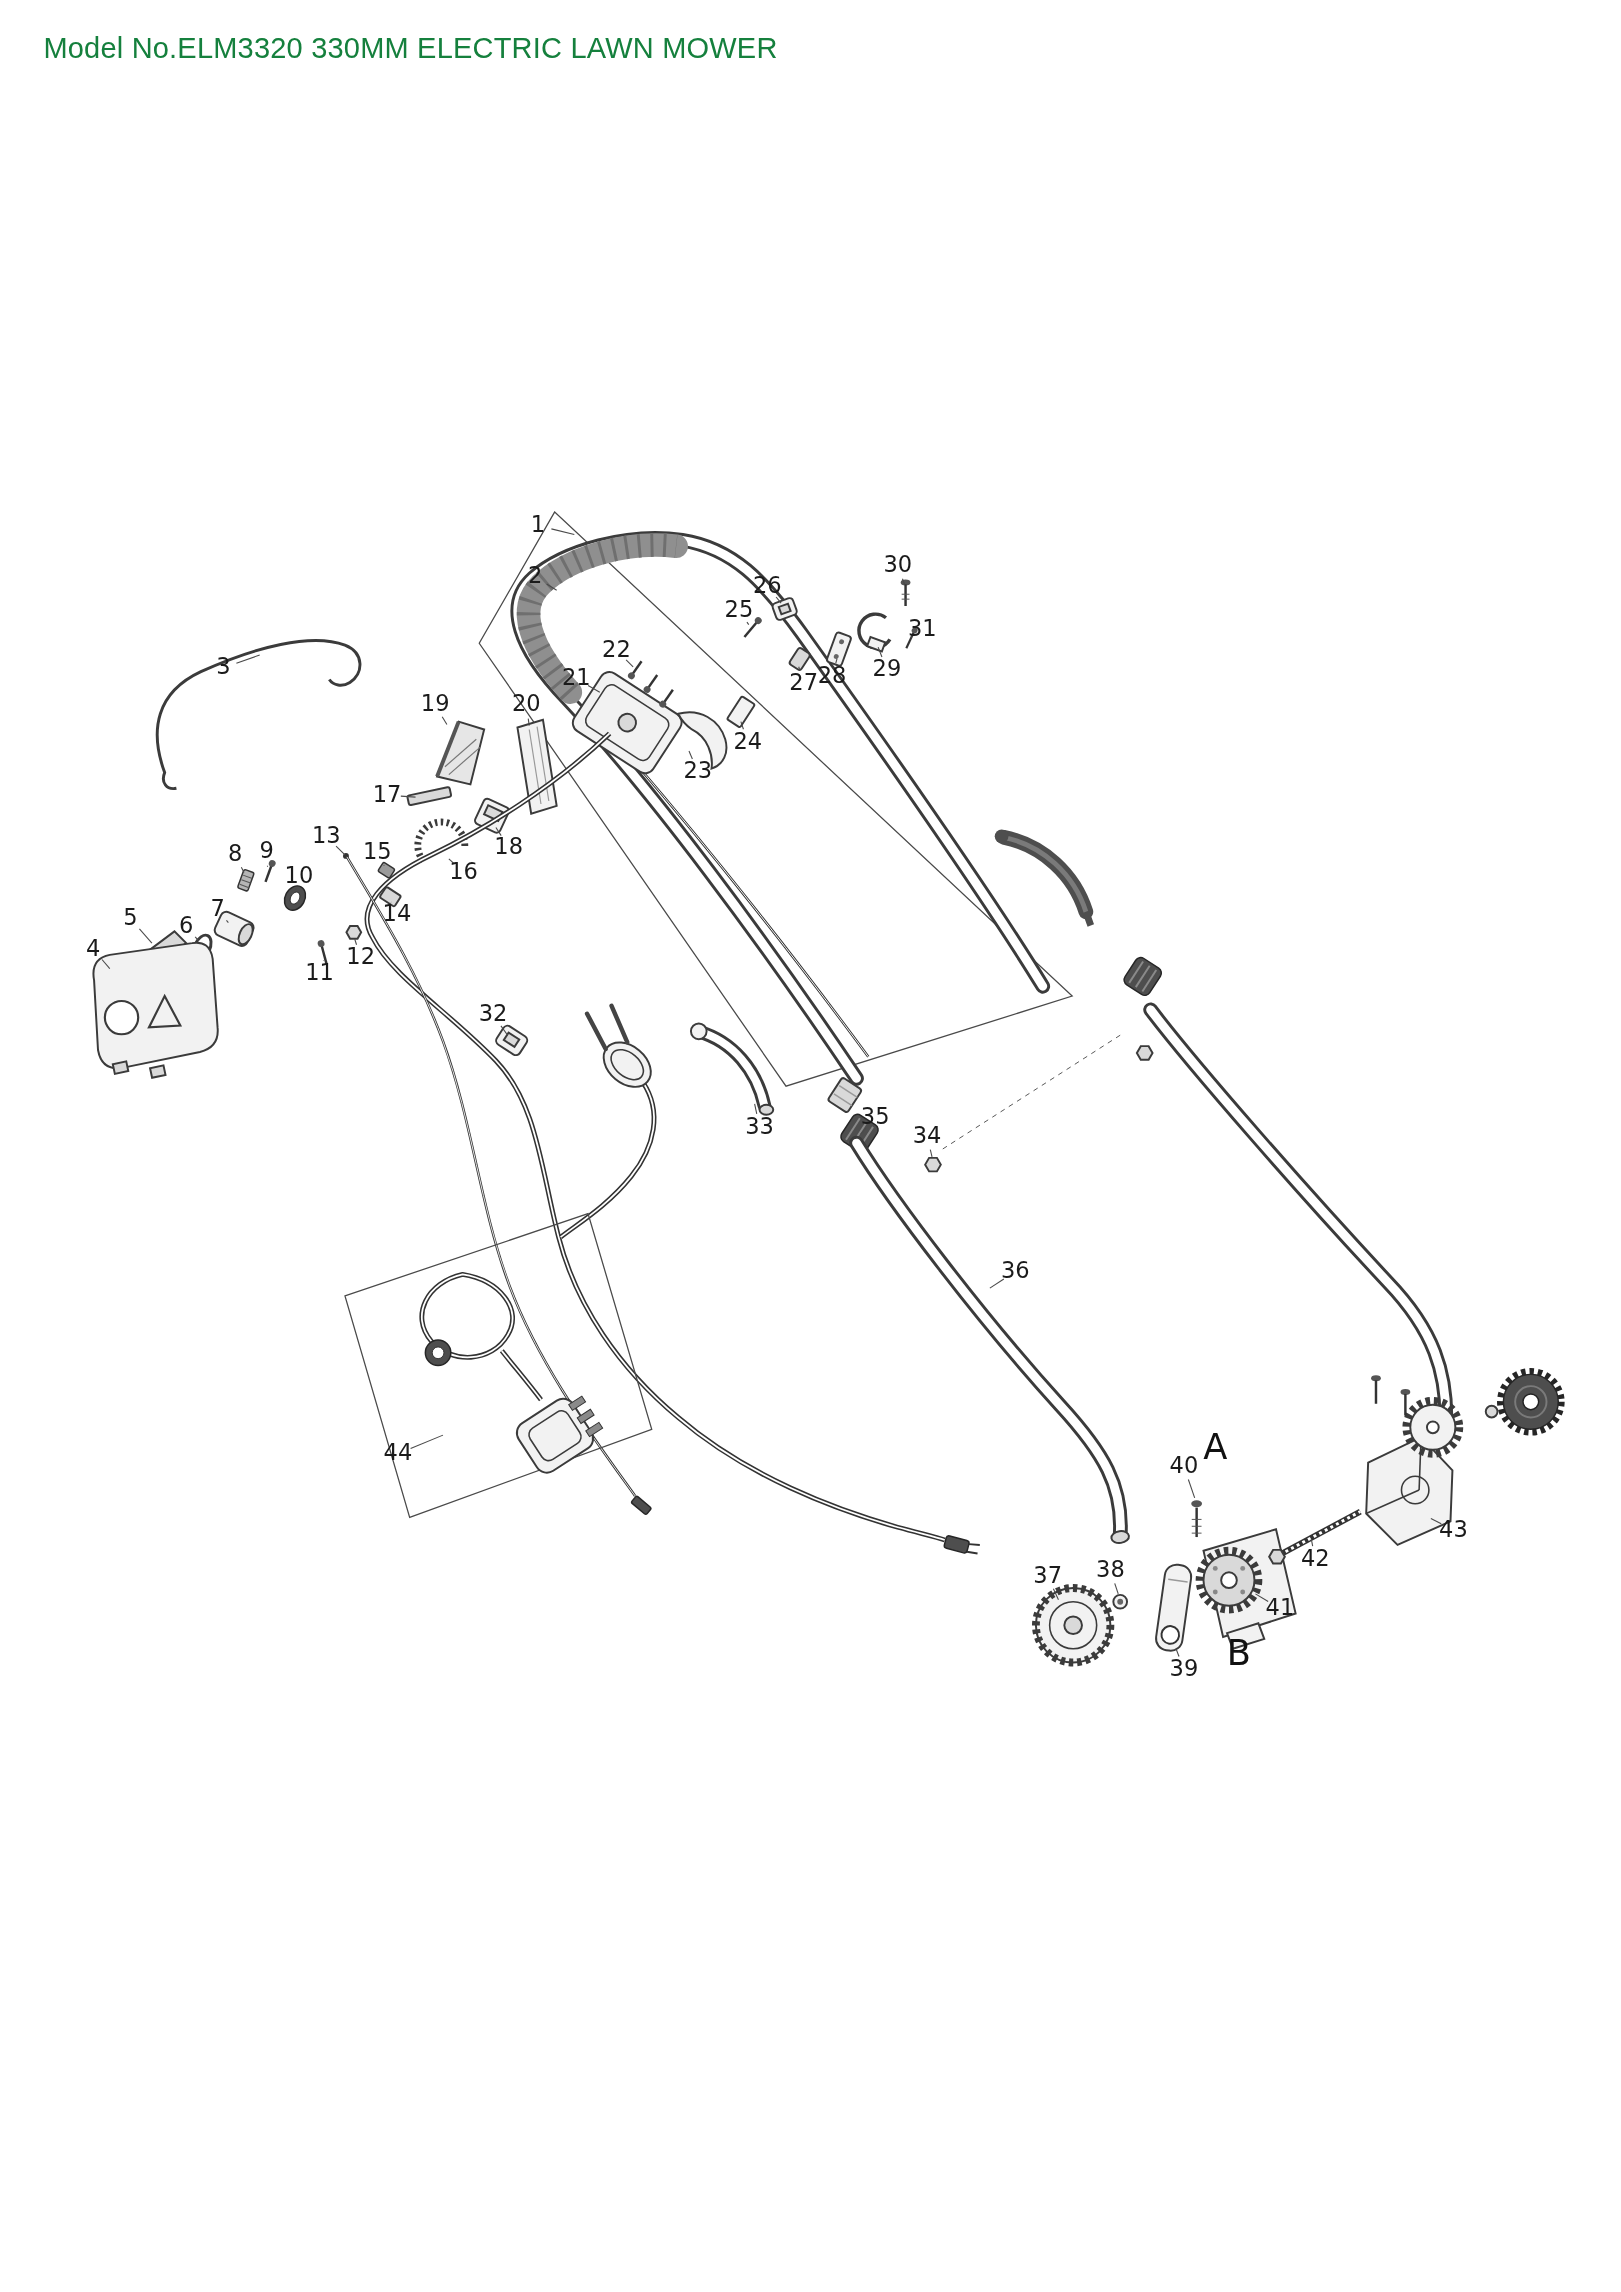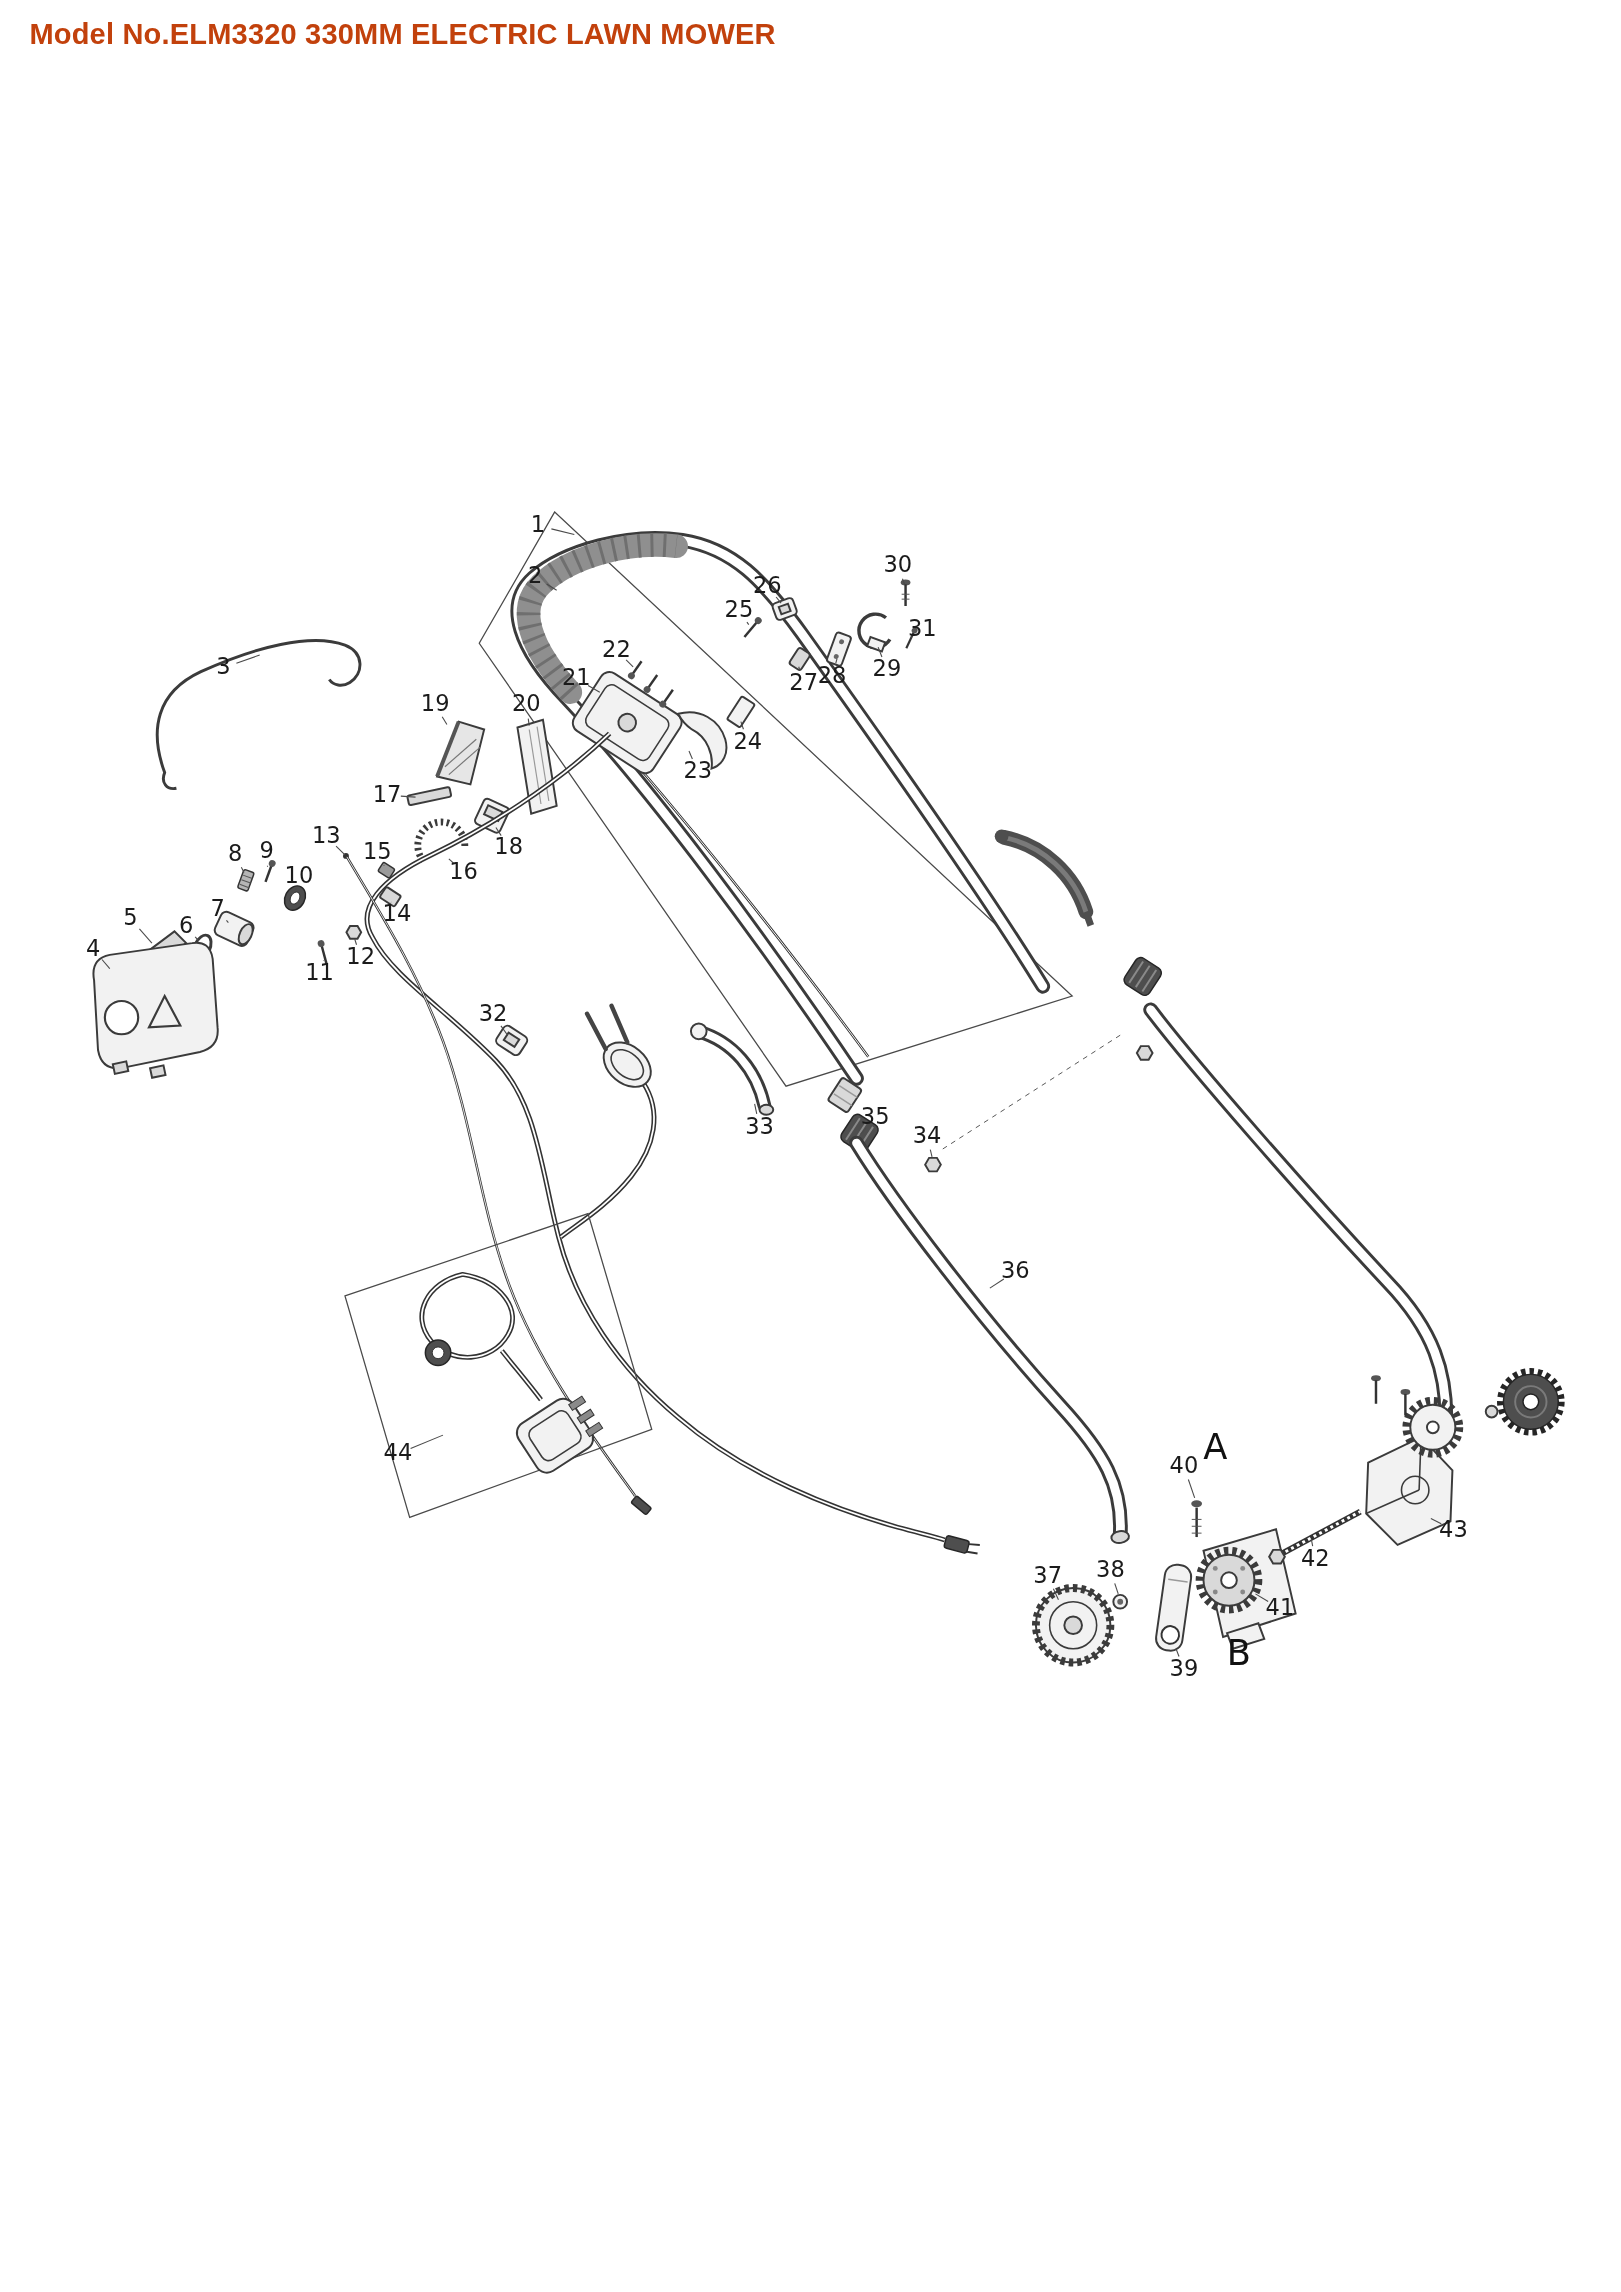--- a/index.html
+++ b/index.html
@@ -1,19 +1,19 @@
 <!DOCTYPE html>
 <html><head>
 <meta charset="utf-8">
 <style>
   html,body{margin:0;padding:0;background:#fff;}
   .page{position:relative;width:1621px;height:2293px;background:#ffffff;overflow:hidden;
         font-family:"Liberation Sans", sans-serif;}
-  .title{position:absolute;left:27.4px;top:15.7px;font-size:29px;font-weight:700;color:#c2410c;
-         letter-spacing:0.2px;margin:2px;}
+  .title{position:absolute;left:27.4px;top:15.7px;font-size:29px;font-weight:400;color:#15803d;
+         letter-spacing:0.2px;margin:16px;}
   svg{position:absolute;left:0;top:0;}
   
   .t-out{fill:none;stroke:#3b3b3b;stroke-width:15;stroke-linecap:round}
   .t-in{fill:none;stroke:#ffffff;stroke-width:9;stroke-linecap:round}
   .ln{fill:none;stroke:#3b3b3b;stroke-width:1.6}
   .box{fill:none;stroke:#4a4a4a;stroke-width:1.3}
   .p-light{fill:#f2f2f2;stroke:#3b3b3b;stroke-width:2}
   .p-mid{fill:#d9d9d9;stroke:#3b3b3b;stroke-width:2}
   .p-dark{fill:#4e4e4e;stroke:#262626;stroke-width:1.5}
   .coil{fill:none;stroke:#3b3b3b;stroke-width:7;stroke-dasharray:2.5 3.5}

